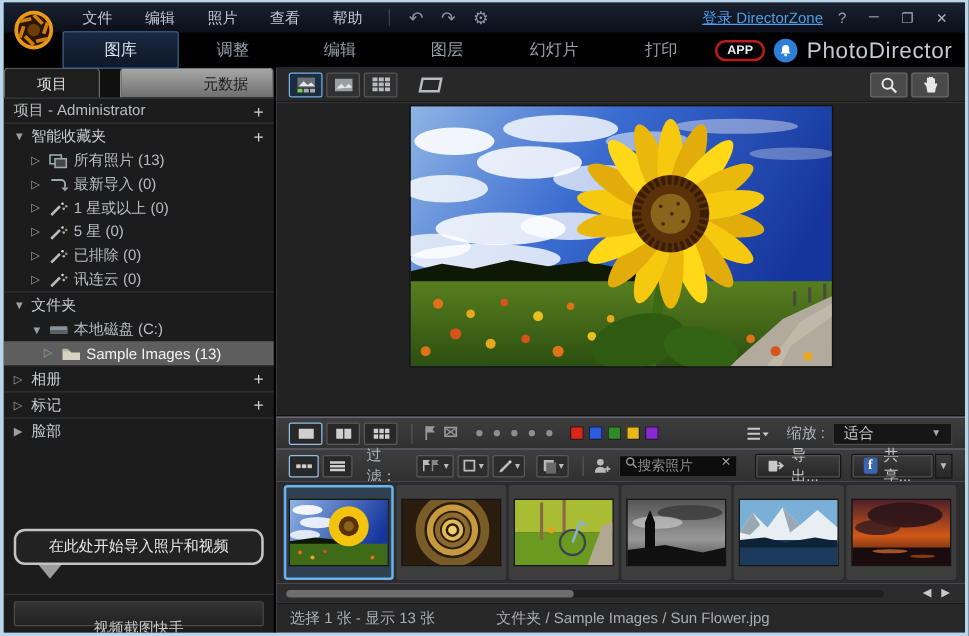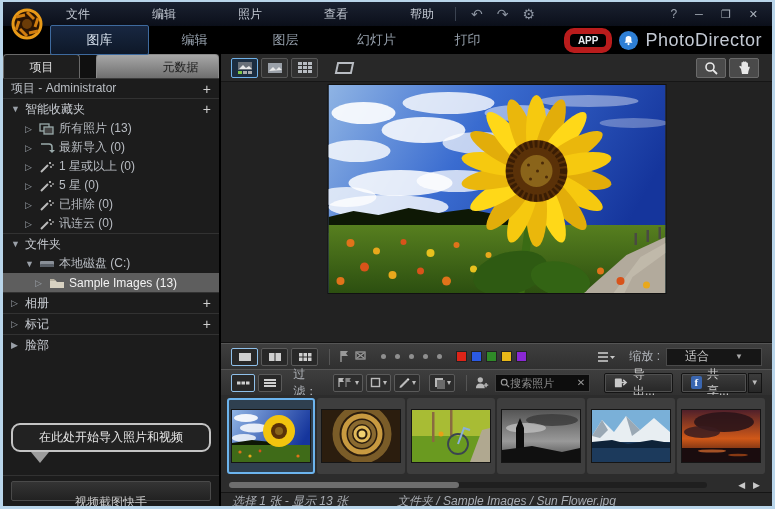--- a/index.html
+++ b/index.html
@@ -2,35 +2,35 @@
 <html><head>
 <meta charset="utf-8">
 <style>
   * { margin:0; padding:0; box-sizing:border-box; }
   html,body { width:775px; height:509px; background:#888; font-family:"Liberation Sans","DejaVu Sans",sans-serif; }
   .window { width:775px; height:509px; background:#0c1017; border:3px solid #b9d5ea; border-top-width:2px; display:flex; flex-direction:column; overflow:hidden; }
 
   
   .titlebar { height:24px; background:linear-gradient(#1a2130,#0b0f1a); display:flex; align-items:center; position:relative; flex:0 0 auto; }
   .logo { position:absolute; left:4px; top:2px; width:40px; height:40px; z-index:5; }
-  .menus { display:flex; margin-left:50px;gap:36px; }
+  .menus { display:flex; margin-left:50px; }
   .menu-item { color:#c3c9d3; font-size:12px; padding:4px 13px; cursor:default; }
   .tb-sep { width:1px; height:14px; background:#3a4250; margin:0 8px; }
   .tb-icon { color:#8b93a0; font-size:14px; padding:0 7px; }
   .tb-right { margin-left:auto; display:flex; align-items:center; gap:6px; padding-right:8px; }
   .login-link { color:#4f9fe8; font-size:12px; text-decoration:underline; }
   .help-q { color:#9aa2ae; font-size:12px; padding:0 6px; }
   .winctl { color:#aab2bc; font-size:11px; padding:0 6px; }
 
   
   .tabbar { height:28px; background:#000000; display:flex; align-items:center; flex:0 0 auto; position:relative; }
   .mtab { color:#97a1ad; font-size:13px; width:91px; text-align:center; padding:5px 0; }
   .mtab.active { background:linear-gradient(#182741,#0e1828); border:1px solid #3e6a9e; border-radius:2px; color:#d6e0ec; margin-left:47px; width:99px; }
   .tab-right { margin-left:auto; display:flex; align-items:center; gap:7px; padding-right:10px; }
-  .app-pill { border:6px solid #b91c1c; border-radius:10px; color:#e8ecf1; font-size:10px; font-weight:bold; padding:1px 8px; }
+  .app-pill { border:2px solid #b91c1c; border-radius:10px; color:#e8ecf1; font-size:10px; font-weight:bold; padding:1px 8px; }
   .bell { width:19px; height:19px; border-radius:50%; background:#2e7fd6; display:flex; align-items:center; justify-content:center; }
   .brand { color:#c3c9d3; font-size:18px; letter-spacing:.5px; }
 
   
   .content { flex:1; display:flex; min-height:0; }
   .sidebar { width:218px; background:#1c1c1c; border-right:2px solid #000; display:flex; flex-direction:column; flex:0 0 auto; }
   .main { flex:1; display:flex; flex-direction:column; min-width:0; background:#c4b5fd; }
 
   
   .side-tabs { display:flex; height:24px; background:#101010; flex:0 0 auto; }
@@ -67,44 +67,44 @@
   .toolbar1, .toolbar2 { height:26px; background:linear-gradient(#3e3e3e,#303030); border-top:1px solid #555; display:flex; align-items:center; padding:0 10px; flex:0 0 auto; }
   .t1btn { width:27px; height:18px; background:#282828; border:1px solid #5a5a5a; border-radius:2px; margin-right:3px; display:flex; align-items:center; justify-content:center; }
   .t1btn.active { border-color:#8fc0ea; }
   .tsep { width:1px; height:16px; background:#555; margin:0 8px; }
   .dots { display:flex; gap:9px; margin:0 14px; }
   .dot { width:5px; height:5px; border-radius:50%; background:#8f8f8f; }
   .swatches { display:flex; gap:4px; }
   .swatch { width:11px; height:11px; border:1px solid #222; }
   .t1-right { margin-left:auto; display:flex; align-items:center; }
   .zoom-label { color:#b2b6bc; font-size:12px; margin:0 6px 0 14px; }
-  .dropdown { width:96px; height:18px; background:#161616; border:1px solid #4a4a4a; color:#c9c9c9; font-size:12px; display:flex; align-items:center; padding:0 18px; }
+  .dropdown { width:96px; height:18px; background:#161616; border:1px solid #4a4a4a; color:#c9c9c9; font-size:12px; display:flex; align-items:center; padding:0 8px; }
   .dropdown .caret { margin-left:auto; font-size:8px; color:#aaa; }
   .filter-label { color:#b2b6bc; font-size:12px; margin:0 8px; }
   .fbtn { height:18px; background:#2d2d2d; border:1px solid #5a5a5a; border-radius:2px; margin-right:3px; display:flex; align-items:center; justify-content:center; padding:0 3px; color:#bbb; font-size:8px; gap:2px; }
-  .searchbox { width:106px; height:18px; background:#0d0d0d; border:1px solid #404040; display:flex; align-items:center; padding:0 4px; margin:0 6px; }
+  .searchbox { width:106px; height:18px; background:#0d0d0d; border:1px solid #404040; display:flex; padding:0 4px; margin:0 6px; }
   .searchbox input { flex:1; background:none; border:none; outline:none; color:#cfcfcf; font-size:11px; width:60px; font-family:inherit; }
   .searchbox input::placeholder { color:#8d8d8d; }
   .clear-x { color:#9a9a9a; font-size:10px; }
   .cmd-btn { height:20px; background:linear-gradient(#3c3c3c,#272727); border:1px solid #141414; outline:1px solid #505050; outline-offset:-2px; border-radius:2px; color:#c9c9c9; font-size:12px; display:flex; align-items:center; padding:0 9px; gap:5px; margin-left:8px; }
   .fb-badge { width:13px; height:13px; background:#3a66b0; border-radius:2px; color:#fff; font-size:11px; font-weight:bold; text-align:center; line-height:13px; font-family:"Liberation Serif",serif; }
   .share-caret { width:16px; height:20px; background:linear-gradient(#3c3c3c,#272727); border:1px solid #141414; margin-left:1px; color:#bbb; font-size:8px; display:flex; align-items:center; justify-content:center; }
 
   
   .filmstrip { height:82px; background:#2c2c2c; display:flex; padding:3px 0 0 6px; gap:2px; overflow:hidden; flex:0 0 auto; }
   .thumb { width:88px; height:76px; background:#3e3e3e; border-radius:3px; display:flex; align-items:center; justify-content:center; flex:0 0 auto; }
   .thumb.sel { border:2px solid #6cb4ee; background:#2f4050; }
   .thumb svg { box-shadow:0 0 0 1px #151515; }
   .strip-scroll { height:15px; background:#2c2c2c; display:flex; align-items:center; padding:0 8px; flex:0 0 auto; }
   .scroll-track { width:478px; height:6px; background:#1f1f1f; border-radius:3px; position:relative; }
   .scroll-thumb { position:absolute; left:0; top:0; width:230px; height:6px; background:#6e6e6e; border-radius:3px; }
   .scroll-arrows { margin-left:auto; color:#c9c9c9; font-size:9px; display:flex; gap:8px; padding-right:4px; }
 
   
-  .statusbar { height:14px; background:#282828; border-top:1px solid #151515; display:flex; flex:0 0 auto; position:relative; color:#a9adb3; font-size:12px;font-style:italic; }
+  .statusbar { height:24px; background:#282828; border-top:1px solid #151515; display:flex; align-items:center; flex:0 0 auto; position:relative; color:#a9adb3; font-size:12px; }
   .status-sel { margin-left:11px; }
   .status-path { position:absolute; left:176px; }
 </style>
 </head>
 <body>
 
 <div class="window">
 
   <div class="titlebar">
     <div class="logo">
@@ -127,29 +127,31 @@
       <span class="menu-item">编辑</span>
       <span class="menu-item">照片</span>
       <span class="menu-item">查看</span>
       <span class="menu-item">帮助</span>
     </div>
     <div class="tb-sep"></div>
     <span class="tb-icon">↶</span>
     <span class="tb-icon">↷</span>
     <span class="tb-icon">⚙</span>
     <div class="tb-right">
+      <a class="login-link">登录 DirectorZone</a>
       <span class="help-q">?</span>
       <span class="winctl">─</span>
       <span class="winctl">❐</span>
       <span class="winctl">✕</span>
     </div>
   </div>
 
   <div class="tabbar">
     <div class="mtab active">图库</div>
+    <div class="mtab">调整</div>
     <div class="mtab">编辑</div>
     <div class="mtab">图层</div>
     <div class="mtab">幻灯片</div>
     <div class="mtab">打印</div>
     <div class="tab-right">
       <span class="app-pill">APP</span>
       <span class="bell">
         <svg width="11" height="11" viewBox="0 0 16 16">
             <path fill="#fff" d="M8 1.5a4.2 4.2 0 0 0-4.2 4.2v3.5L2.2 11.4h11.6l-1.6-2.2V5.7A4.2 4.2 0 0 0 8 1.5z"></path>
             <circle cx="8" cy="13.2" r="1.6" fill="#fff"></circle>

